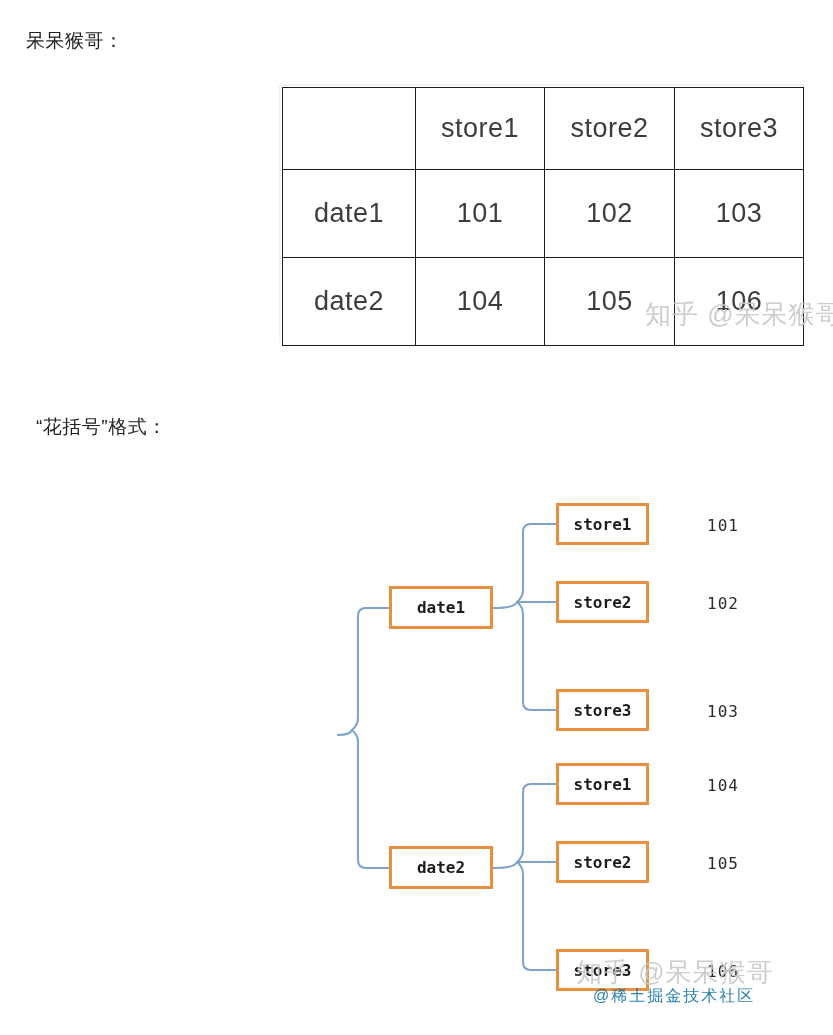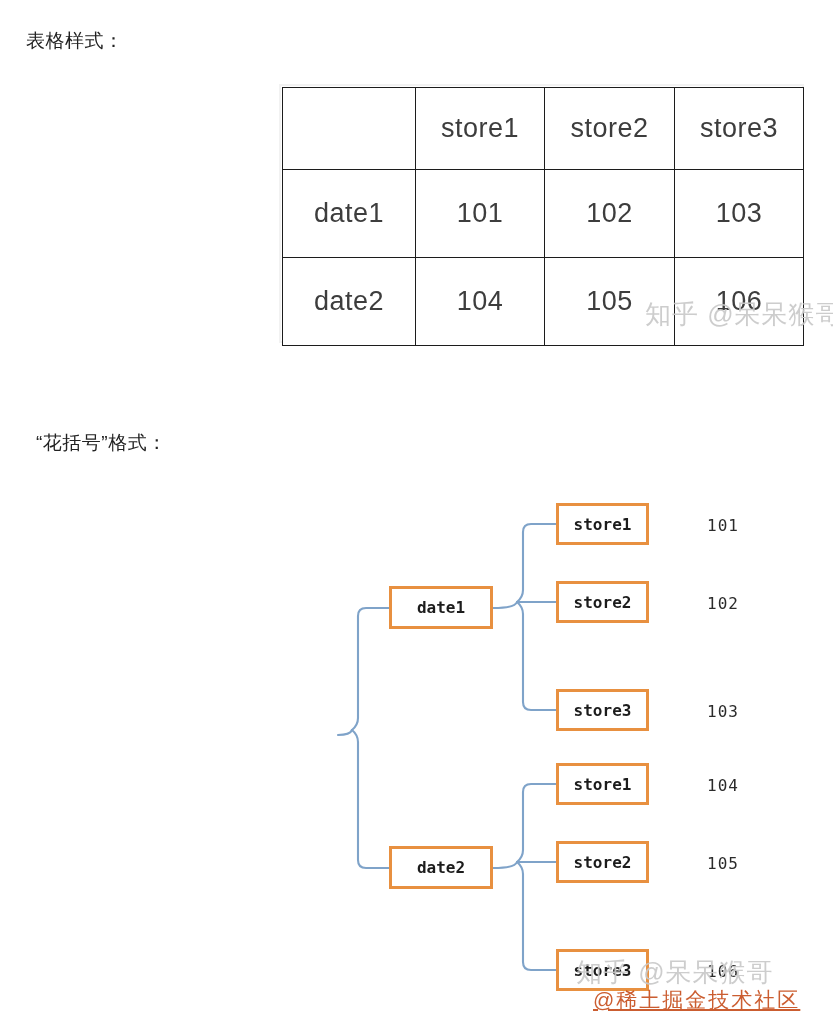--- a/index.html
+++ b/index.html
@@ -20,21 +20,21 @@
   
   .heading {
     position: absolute;
     font-size: 19px;
     line-height: 1.4;
     letter-spacing: 0.5px;
     color: #222222;
     white-space: nowrap;
   }
   #heading-table  { left: 26px; top: 28px; }
-  #heading-brace  { left: 36px; top: 430px; }
+  #heading-brace  { left: 36px; top: 414px; }
 
   
   #table-wrap {
     position: absolute;
     left: 279px;
     top: 84px;
     width: 525px;
     height: 259px;
     box-sizing: border-box;
     border: 2px solid #f2f2f2;
@@ -117,31 +117,30 @@
     pointer-events: none;
     color: #c9c9c9;
     font-size: 26px;
     letter-spacing: 1px;
     opacity: 0.92;
   }
   #watermark-table   { left: 645px; top: 297px; }
   #watermark-tree    { left: 576px; top: 955px; }
   #watermark-juejin  {
     left: 593px; top: 986px;
-    color: #c2410c;
-    font-size: 21px;
+    color: #0369a1;
+    font-size: 16px;
     letter-spacing: 2px;
     opacity: 0.85;
-    text-decoration: underline;
   }
 </style>
 </head>
 <body>
 
-<div class="heading" id="heading-table">表格样式：</div>
+<div class="heading" id="heading-table">呆呆猴哥：</div>
 
 <div id="table-wrap">
   <table class="data-table">
     <colgroup>
       <col class="c1">
         <col class="c2">
         <col class="c3">
         <col class="c4">
     </colgroup>
     <tbody>

